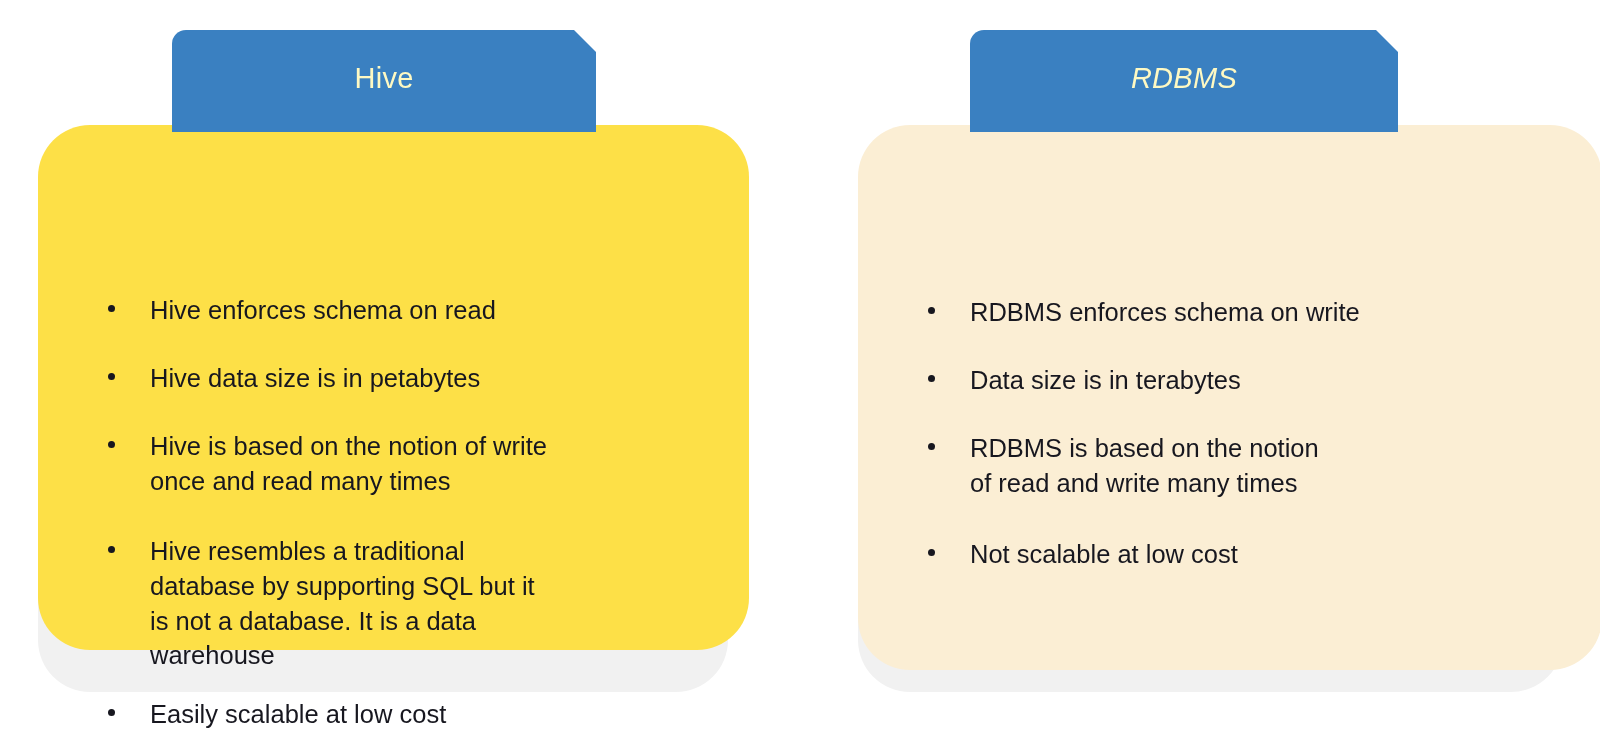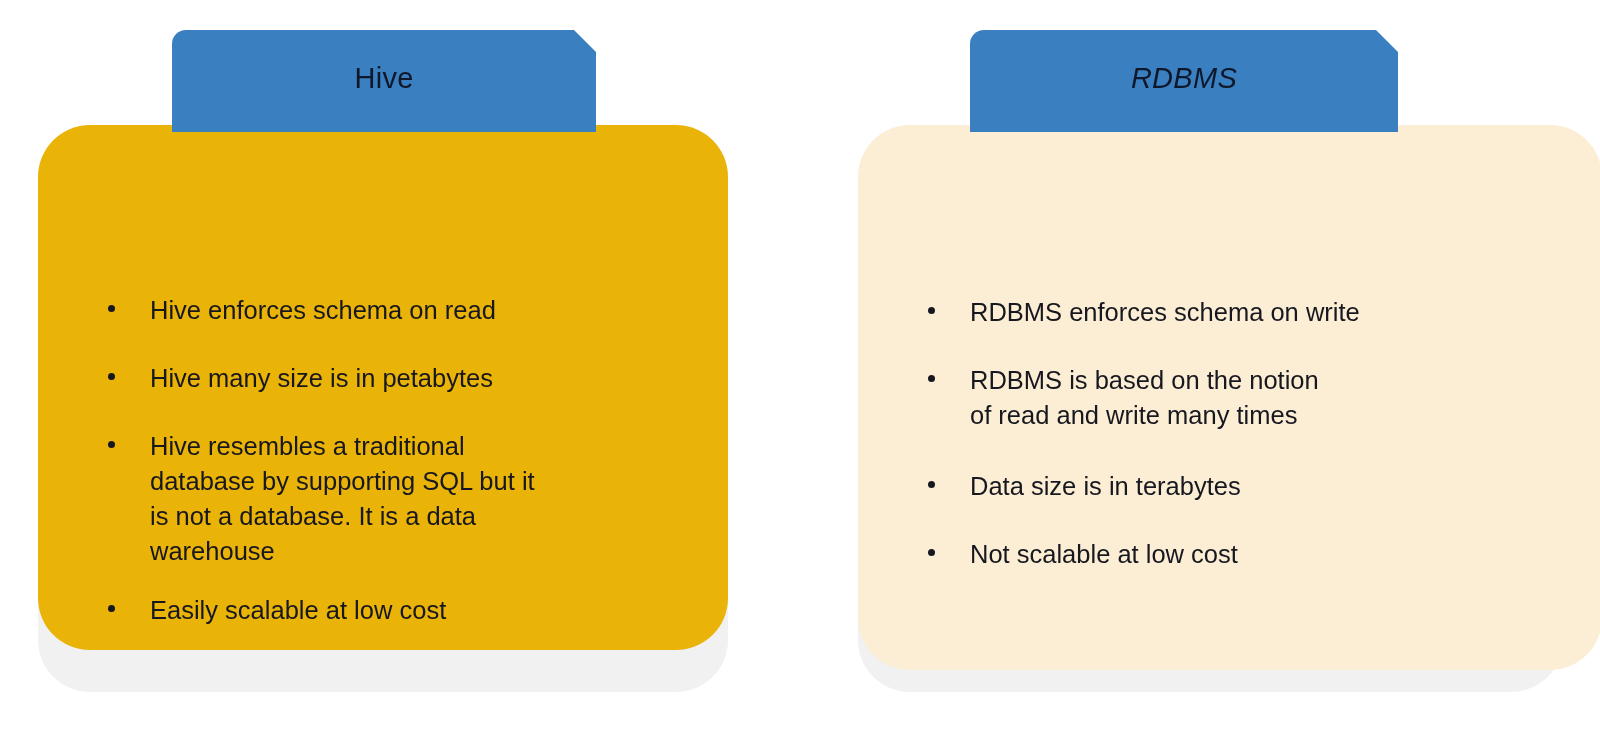--- a/index.html
+++ b/index.html
@@ -40,30 +40,30 @@
   }
 
   
   .panel-body {
     position: absolute;
     left: 0;
     top: 125px;
     width: 100%;
     border-radius: 52px;
   }
-  .column.left  .panel-body { height: 525px; background: #eab308; }
+  .column.left  .panel-body { height: 525px; background: #fde047; padding-left: 21px; }
   .column.right .panel-body { height: 545px; background: #fbeed4; padding-left: 39px; }
 
   
   .panel-tab {
     position: absolute;
     top: 30px;
     height: 102px;
     background: #3a80c1;
-    color: #0f172a;
+    color: #fef9c3;
     font-size: 29px;
     line-height: 1;
     display: flex;
     align-items: flex-start;
     justify-content: center;
     padding-top: 34px;
     box-sizing: border-box;
     border-top-left-radius: 14px;
     
     clip-path: polygon(0 0, calc(100% - 22px) 0, 100% 22px, 100% 100%, 0 100%);
@@ -128,23 +128,28 @@
     <div class="panel-body">
       <ul class="bullet-list">
 
         <li class="bullet-item b1">
           <span class="bullet-marker"></span>
           <span class="bullet-text">Hive enforces schema on read</span>
         </li>
 
         <li class="bullet-item b2">
           <span class="bullet-marker"></span>
-          <span class="bullet-text">Hive many size is in petabytes</span>
-        </li>
-
+          <span class="bullet-text">Hive data size is in petabytes</span>
+        </li>
+
+        <li class="bullet-item b3">
+          <span class="bullet-marker"></span>
+          <span class="bullet-text">Hive is based on the notion of write
+once and read many times</span>
+        </li>
 
         <li class="bullet-item b4">
           <span class="bullet-marker"></span>
           <span class="bullet-text">Hive resembles a traditional
 database by supporting SQL but it
 is not a database. It is a data
 warehouse</span>
         </li>
 
         <li class="bullet-item b5">
@@ -166,31 +171,31 @@
     <div class="backing-card"></div>
 
     <div class="panel-body">
       <ul class="bullet-list">
 
         <li class="bullet-item b1">
           <span class="bullet-marker"></span>
           <span class="bullet-text">RDBMS enforces schema on write</span>
         </li>
 
+        <li class="bullet-item b2">
+          <span class="bullet-marker"></span>
+          <span class="bullet-text">Data size is in terabytes</span>
+        </li>
+
         <li class="bullet-item b3">
           <span class="bullet-marker"></span>
           <span class="bullet-text">RDBMS is based on the notion
 of read and write many times</span>
         </li>
 
-        <li class="bullet-item b2">
-          <span class="bullet-marker"></span>
-          <span class="bullet-text">Data size is in terabytes</span>
-        </li>
-
 
         <li class="bullet-item b5">
           <span class="bullet-marker"></span>
           <span class="bullet-text">Not scalable at low cost</span>
         </li>
 
       </ul>
     </div>
 
     <div class="panel-tab">

